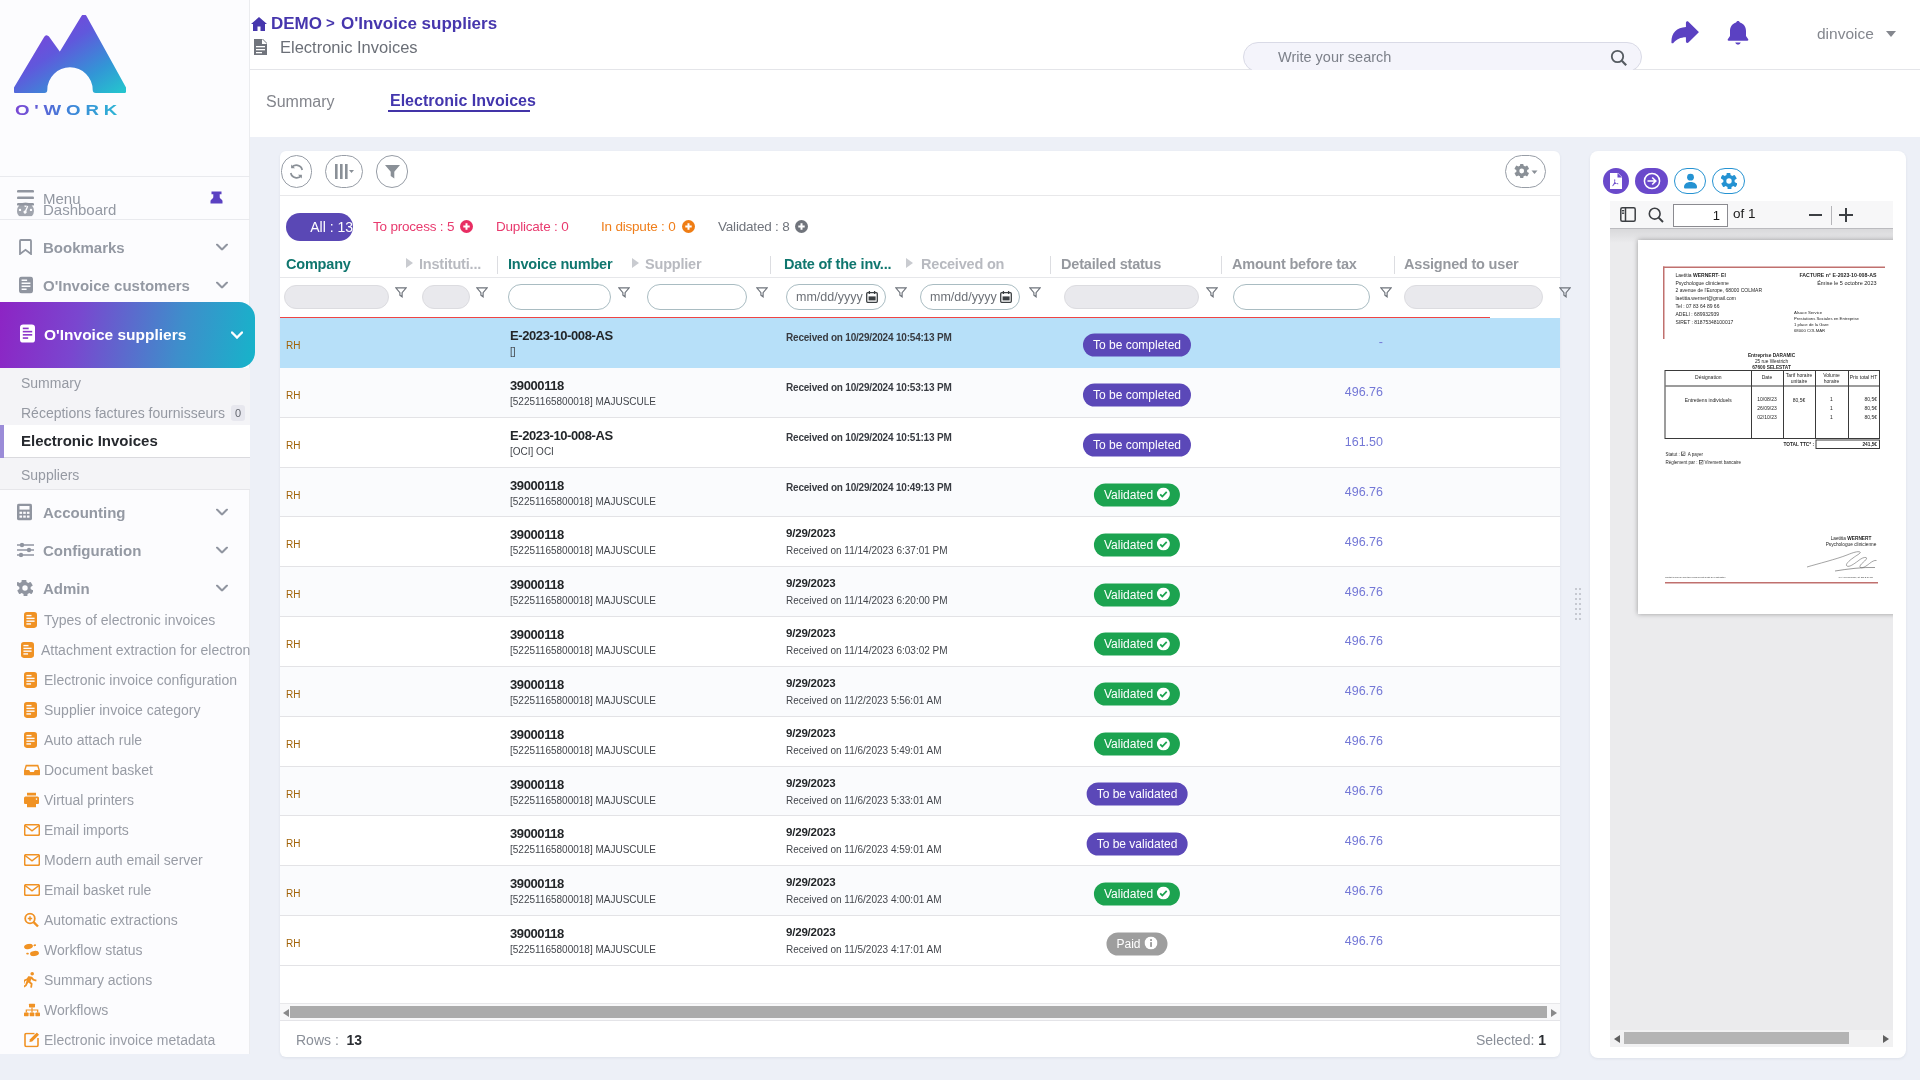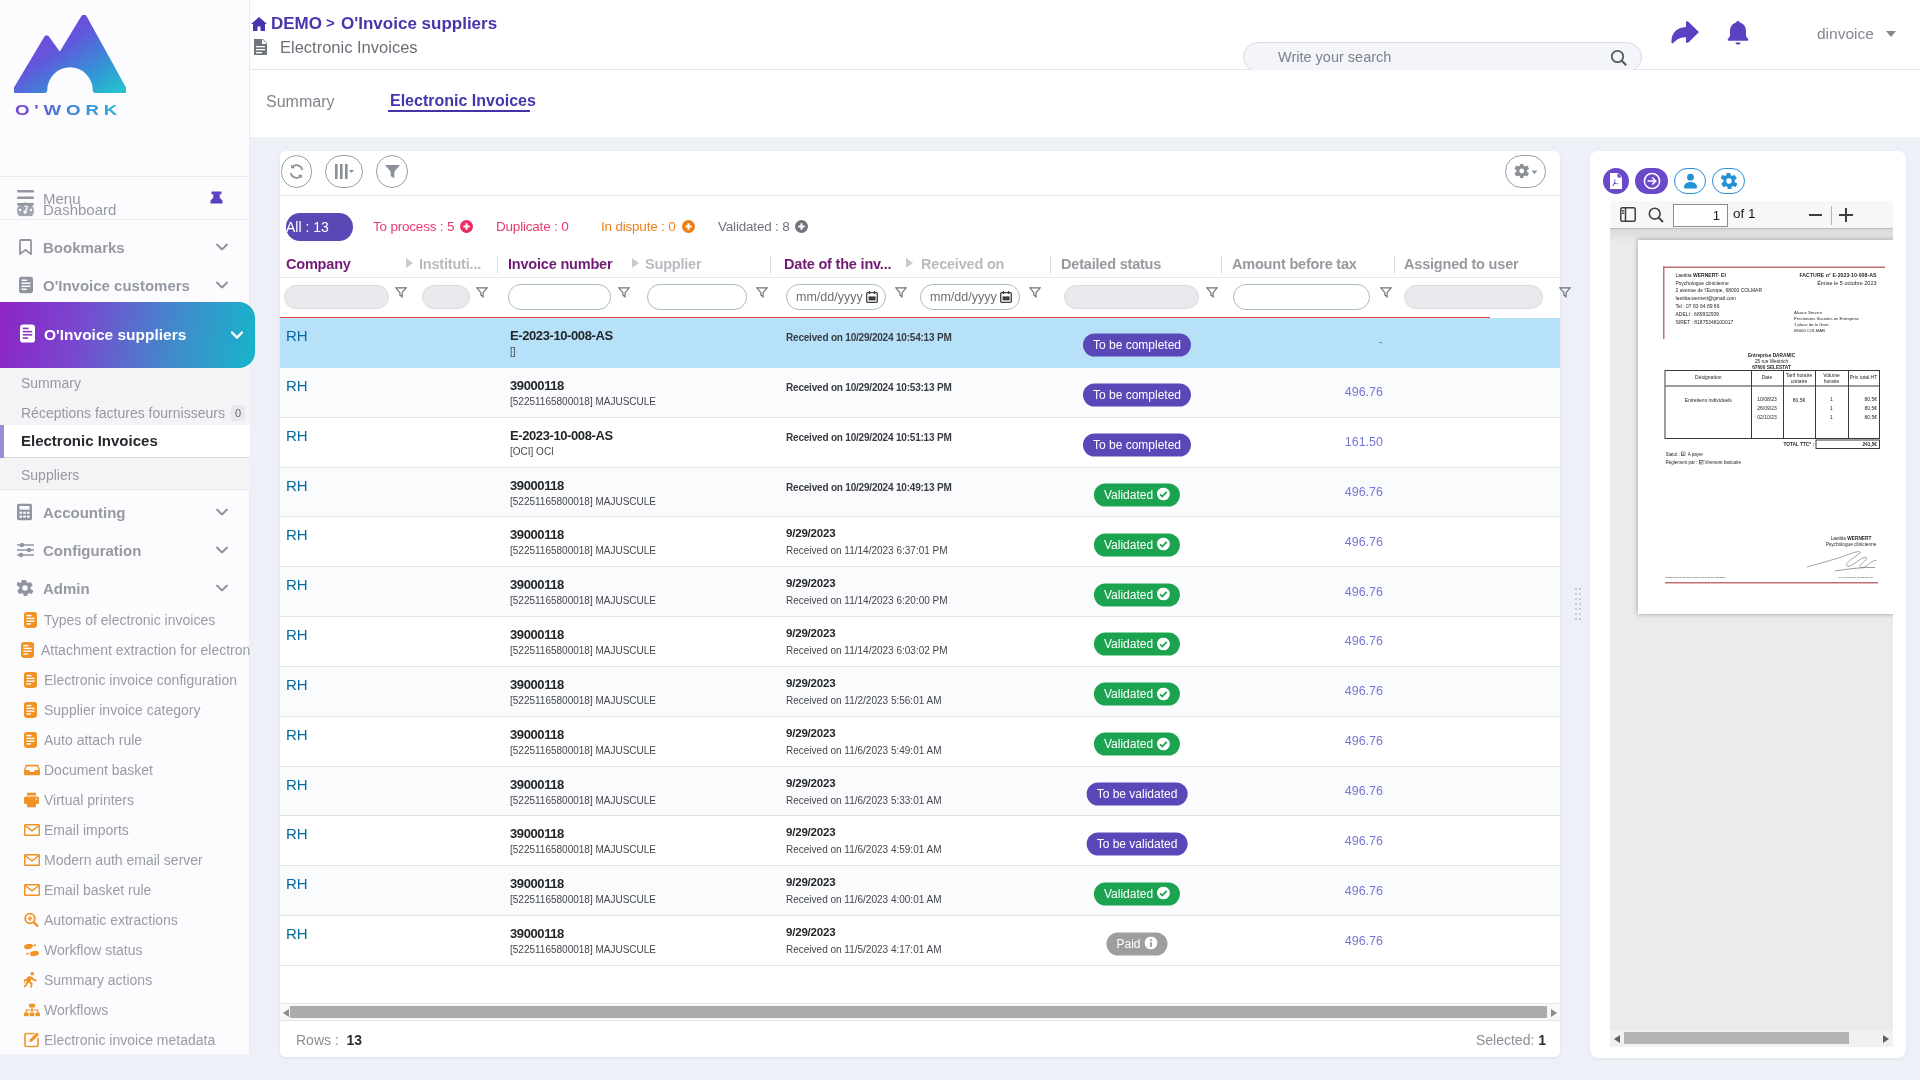--- a/index.html
+++ b/index.html
@@ -41,39 +41,39 @@
 .tab1 { position:absolute; left:266px; top:93px; font-size:16px; color:#83858c; }
 .tab2 { position:absolute; left:390px; top:92px; font-size:16px; font-weight:bold; color:#4336ad; }
 .tabline { position:absolute; left:388px; top:110px; width:142px; height:2px; background:#4334a8; }
 
 #card { position:absolute; left:280px; top:151px; width:1280px; height:906px; background:#fff; border-radius:6px; box-shadow:0 1px 3px rgba(40,50,80,.08); }
 #rcard { position:absolute; left:1590px; top:151px; width:316px; height:907px; background:#fff; border-radius:8px; box-shadow:0 1px 3px rgba(40,50,80,.08); }
 
 #toolbar { position:absolute; left:0; top:0; width:1280px; height:45px; border-bottom:1px solid #e8e8ea; }
 .tbtn { position:absolute; top:4px; height:33px; border:1px solid #979da6; border-radius:17px; background:#fff; display:flex; align-items:center; justify-content:center; }
 
-.chip-all { position:absolute; left:6px; top:62px; width:67px; height:28px; background:#5a48b5; border-radius:14px; color:#fff; font-size:14px; text-align:left; line-height:28px; }
+.chip-all { position:absolute; left:6px; top:62px; width:67px; height:28px; background:#5a48b5; border-radius:14px; color:#fff; font-size:14px; text-align:right; line-height:28px; }
 .chip { position:absolute; top:62px; height:28px; font-size:13.5px; letter-spacing:-0.2px; line-height:28px; }
 
 .th { position:absolute; top:0; font-size:14.5px; font-weight:bold; letter-spacing:-0.2px; line-height:28px; }
-.th-dark { color:#701a75; }
+.th-dark { color:#0f766e; }
 .th-mid { color:#96999f; }
 .th-light { color:#b8bac0; }
 .hdr-div { position:absolute; top:6px; width:1px; height:18px; background:#dcdde1; }
 .playic { position:absolute; top:8px; width:0; height:0; border-left:7px solid #c9cbd0; border-top:5px solid transparent; border-bottom:5px solid transparent; }
 
 .fgray { position:absolute; top:7px; height:24px; background:#e9e9ed; border:1px solid #dcdce0; border-radius:12px; }
 .fwhite { position:absolute; top:6px; height:26px; background:#fff; border:1px solid #a9bcc2; border-radius:13px; }
 .fdate { position:absolute; top:6px; height:26px; background:#fff; border:1px solid #a9bcc2; border-radius:13px; font-size:12.5px; color:#6d7177; line-height:24px; padding-left:9px; }
 .funnel { position:absolute; top:9px; }
 
 .row { position:relative; width:1280px; height:49.85px; border-bottom:1px solid #e3e3e6; background:#fff; }
 .row.alt { background:#fafbfd; }
 .row.sel { background:#b7e0f9; border-bottom:1px solid #b7e0f9; }
-.c-co { position:absolute; left:6px; top:9px; font-size:15px; color:#0369a1; }
+.c-co { position:absolute; left:6px; top:22px; font-size:10px; color:#a16207; }
 .c-inv1 { position:absolute; left:230px; top:10px; font-size:13px; letter-spacing:-0.4px; font-weight:bold; color:#232629; }
 .c-inv2 { position:absolute; left:230px; top:28px; font-size:10px; color:#43464c; }
 .c-d1 { position:absolute; left:506px; top:10px; font-size:11.5px; letter-spacing:-0.2px; font-weight:bold; color:#232629; }
 .c-d2 { position:absolute; left:506px; top:28px; font-size:10px; color:#43464c; }
 .c-rcv { position:absolute; left:506px; top:14px; font-size:10px; letter-spacing:-0.2px; font-weight:700; color:#383b41; }
 .pill { position:absolute; left:857px; top:calc(50% + 3px); transform:translate(-50%,-50%); height:23px; border-radius:12px; color:#fff; font-size:12px; line-height:23px; padding:0 10px; white-space:nowrap; }
 .pill.purple { background:#5b48b8; }
 .pill.green { background:#1ca350; }
 .pill.gray { background:#9e9e9e; }
 .c-amt { position:absolute; left:952px; width:151px; top:50%; transform:translateY(-50%); text-align:right; font-size:12.5px; color:#7478d6; }

